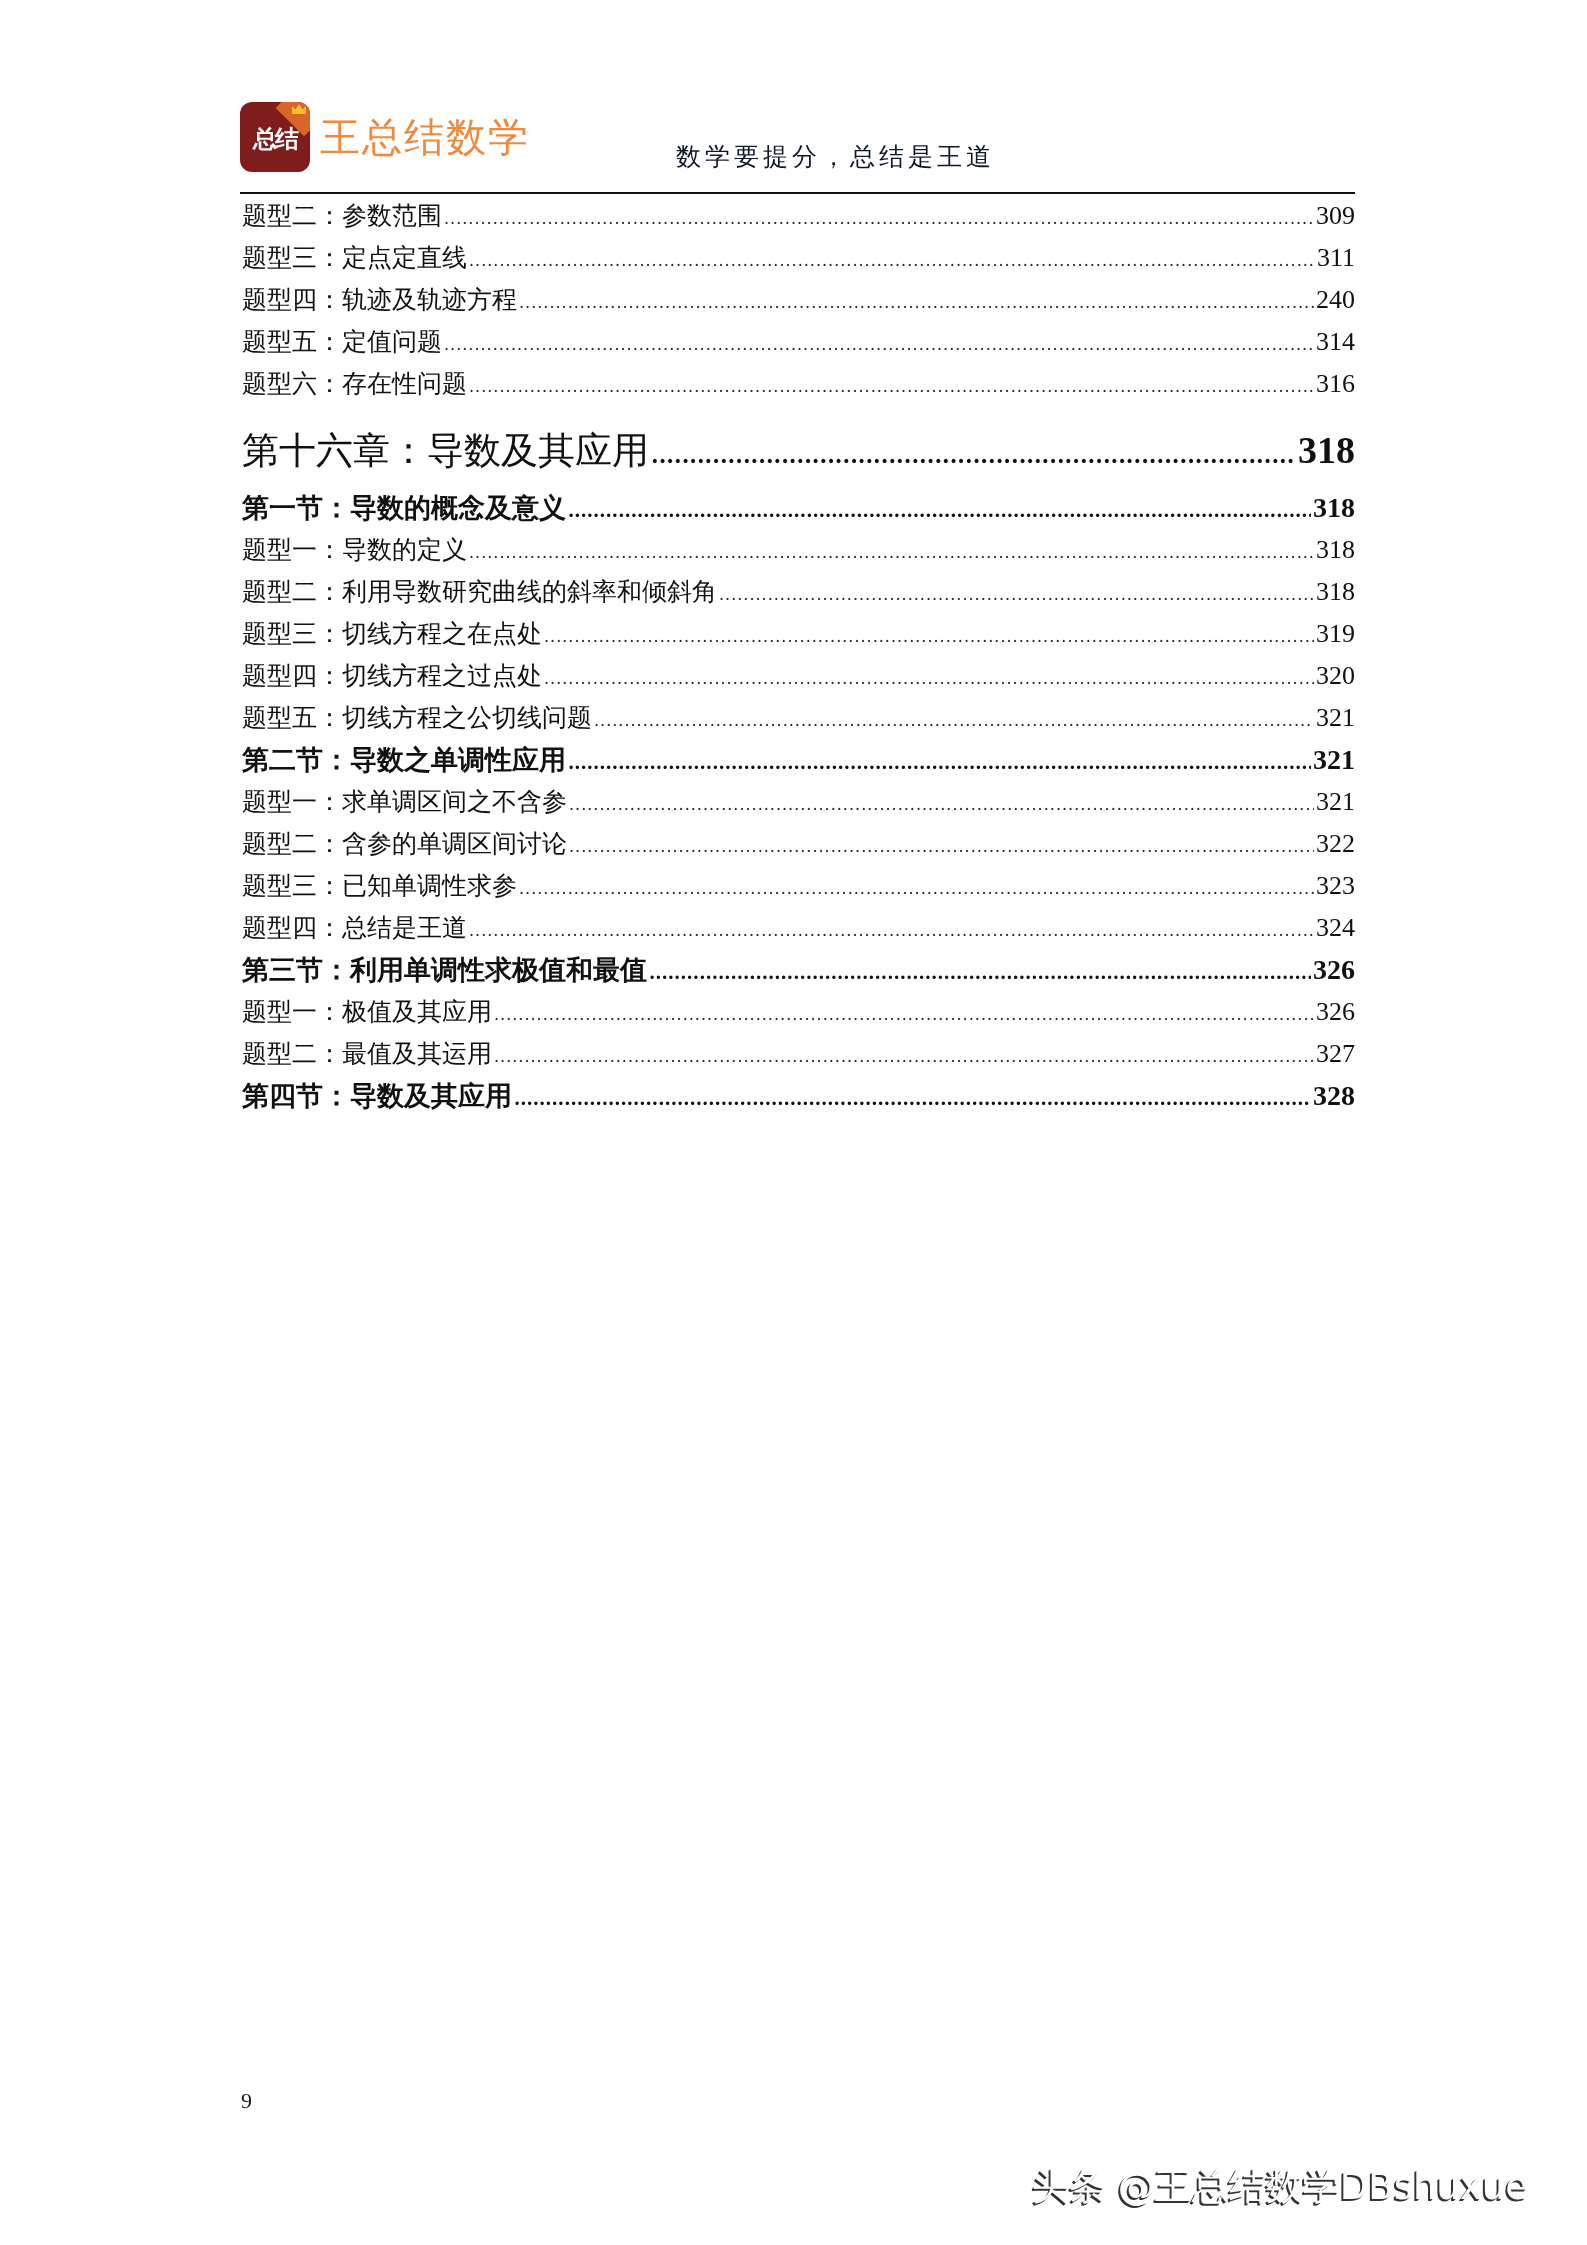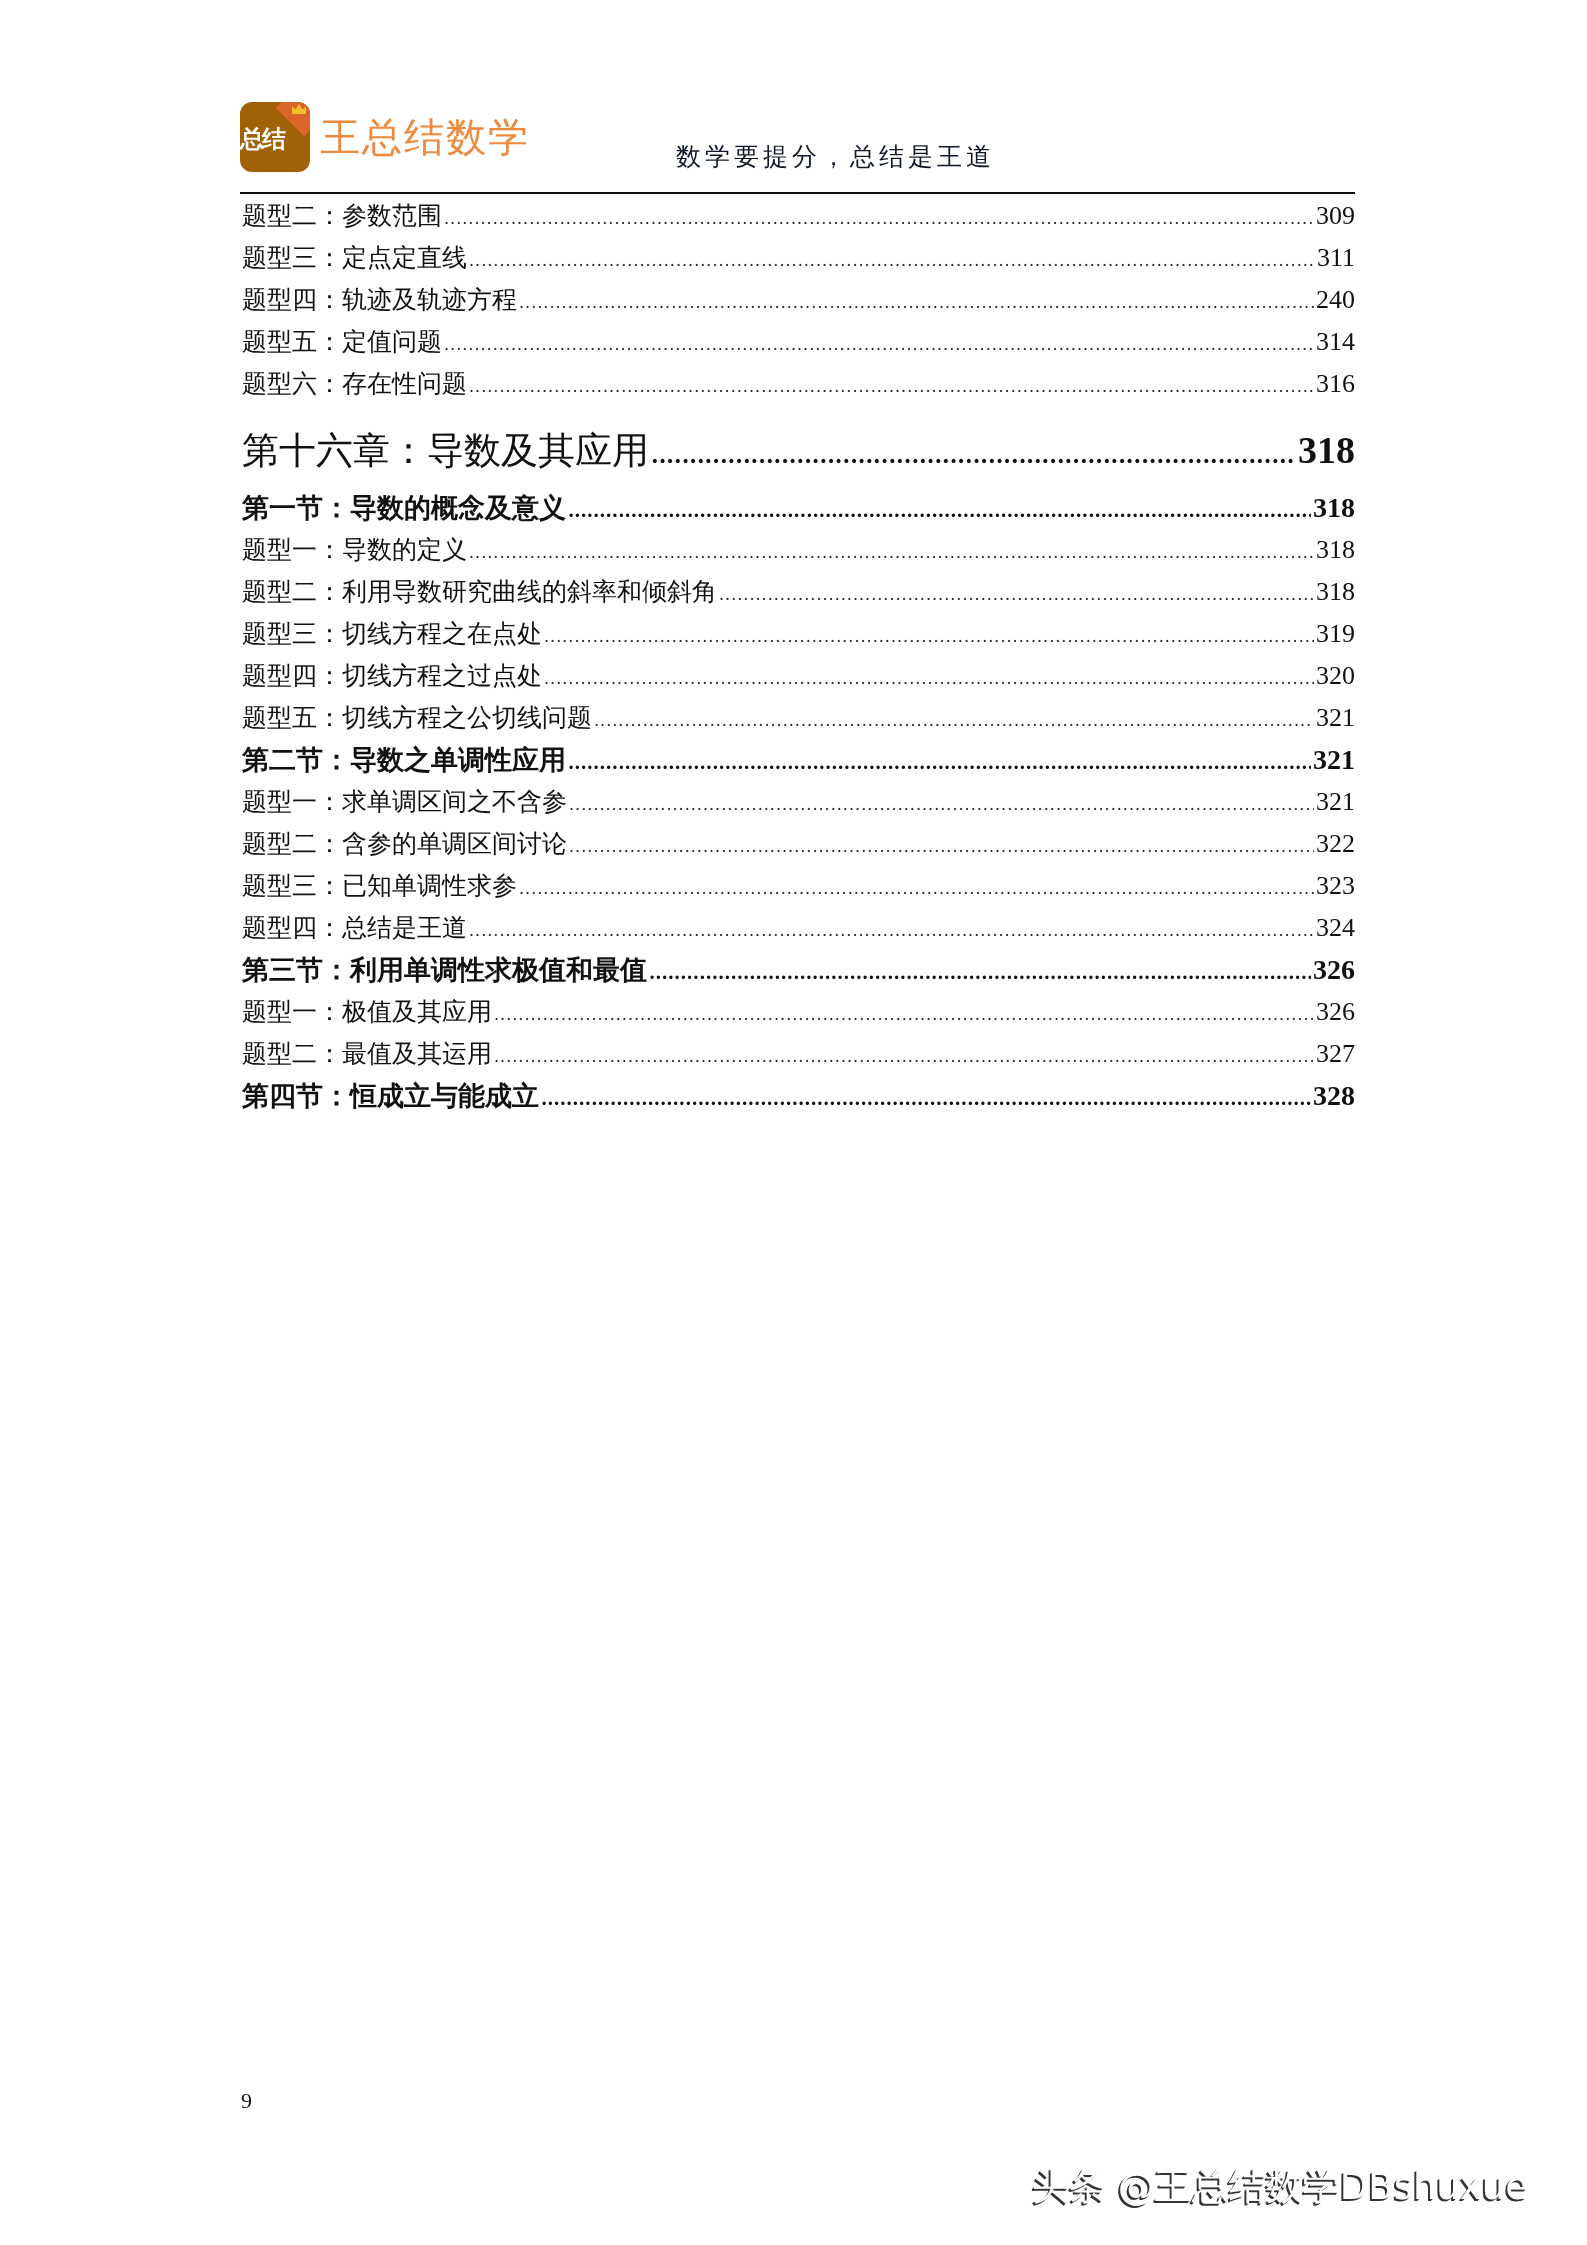--- a/index.html
+++ b/index.html
@@ -26,25 +26,26 @@
       position: absolute;
       left: 0;
       top: 4px;
       display: flex;
       align-items: center;
     }
     .logo-icon {
       width: 70px;
       height: 70px;
       border-radius: 12px;
-      background: #a16207;
+      background: #7f1d1d;
       position: relative;
       overflow: hidden;
       display: flex;
       align-items: center;
+      justify-content: center;
     }
     .logo-icon-ribbon {
       position: absolute;
       right: -14px;
       top: -14px;
       width: 40px;
       height: 40px;
       background: #d9652a;
       transform: rotate(45deg);
     }
@@ -274,21 +275,21 @@
       <span class="toc-title">题型一：极值及其应用</span>
       <span class="toc-leader"></span>
       <span class="toc-page">326</span>
     </div>
     <div class="toc-row level-topic">
       <span class="toc-title">题型二：最值及其运用</span>
       <span class="toc-leader"></span>
       <span class="toc-page">327</span>
     </div>
     <div class="toc-row level-section">
-      <span class="toc-title">第四节：恒成立与能成立</span>
+      <span class="toc-title">第四节：导数及其应用</span>
       <span class="toc-leader"></span>
       <span class="toc-page">328</span>
     </div>
   </div>
 
 <div class="page-number">9</div>
 
 <div class="watermark">头条 @王总结数学DBshuxue</div>
 
 </body></html>

